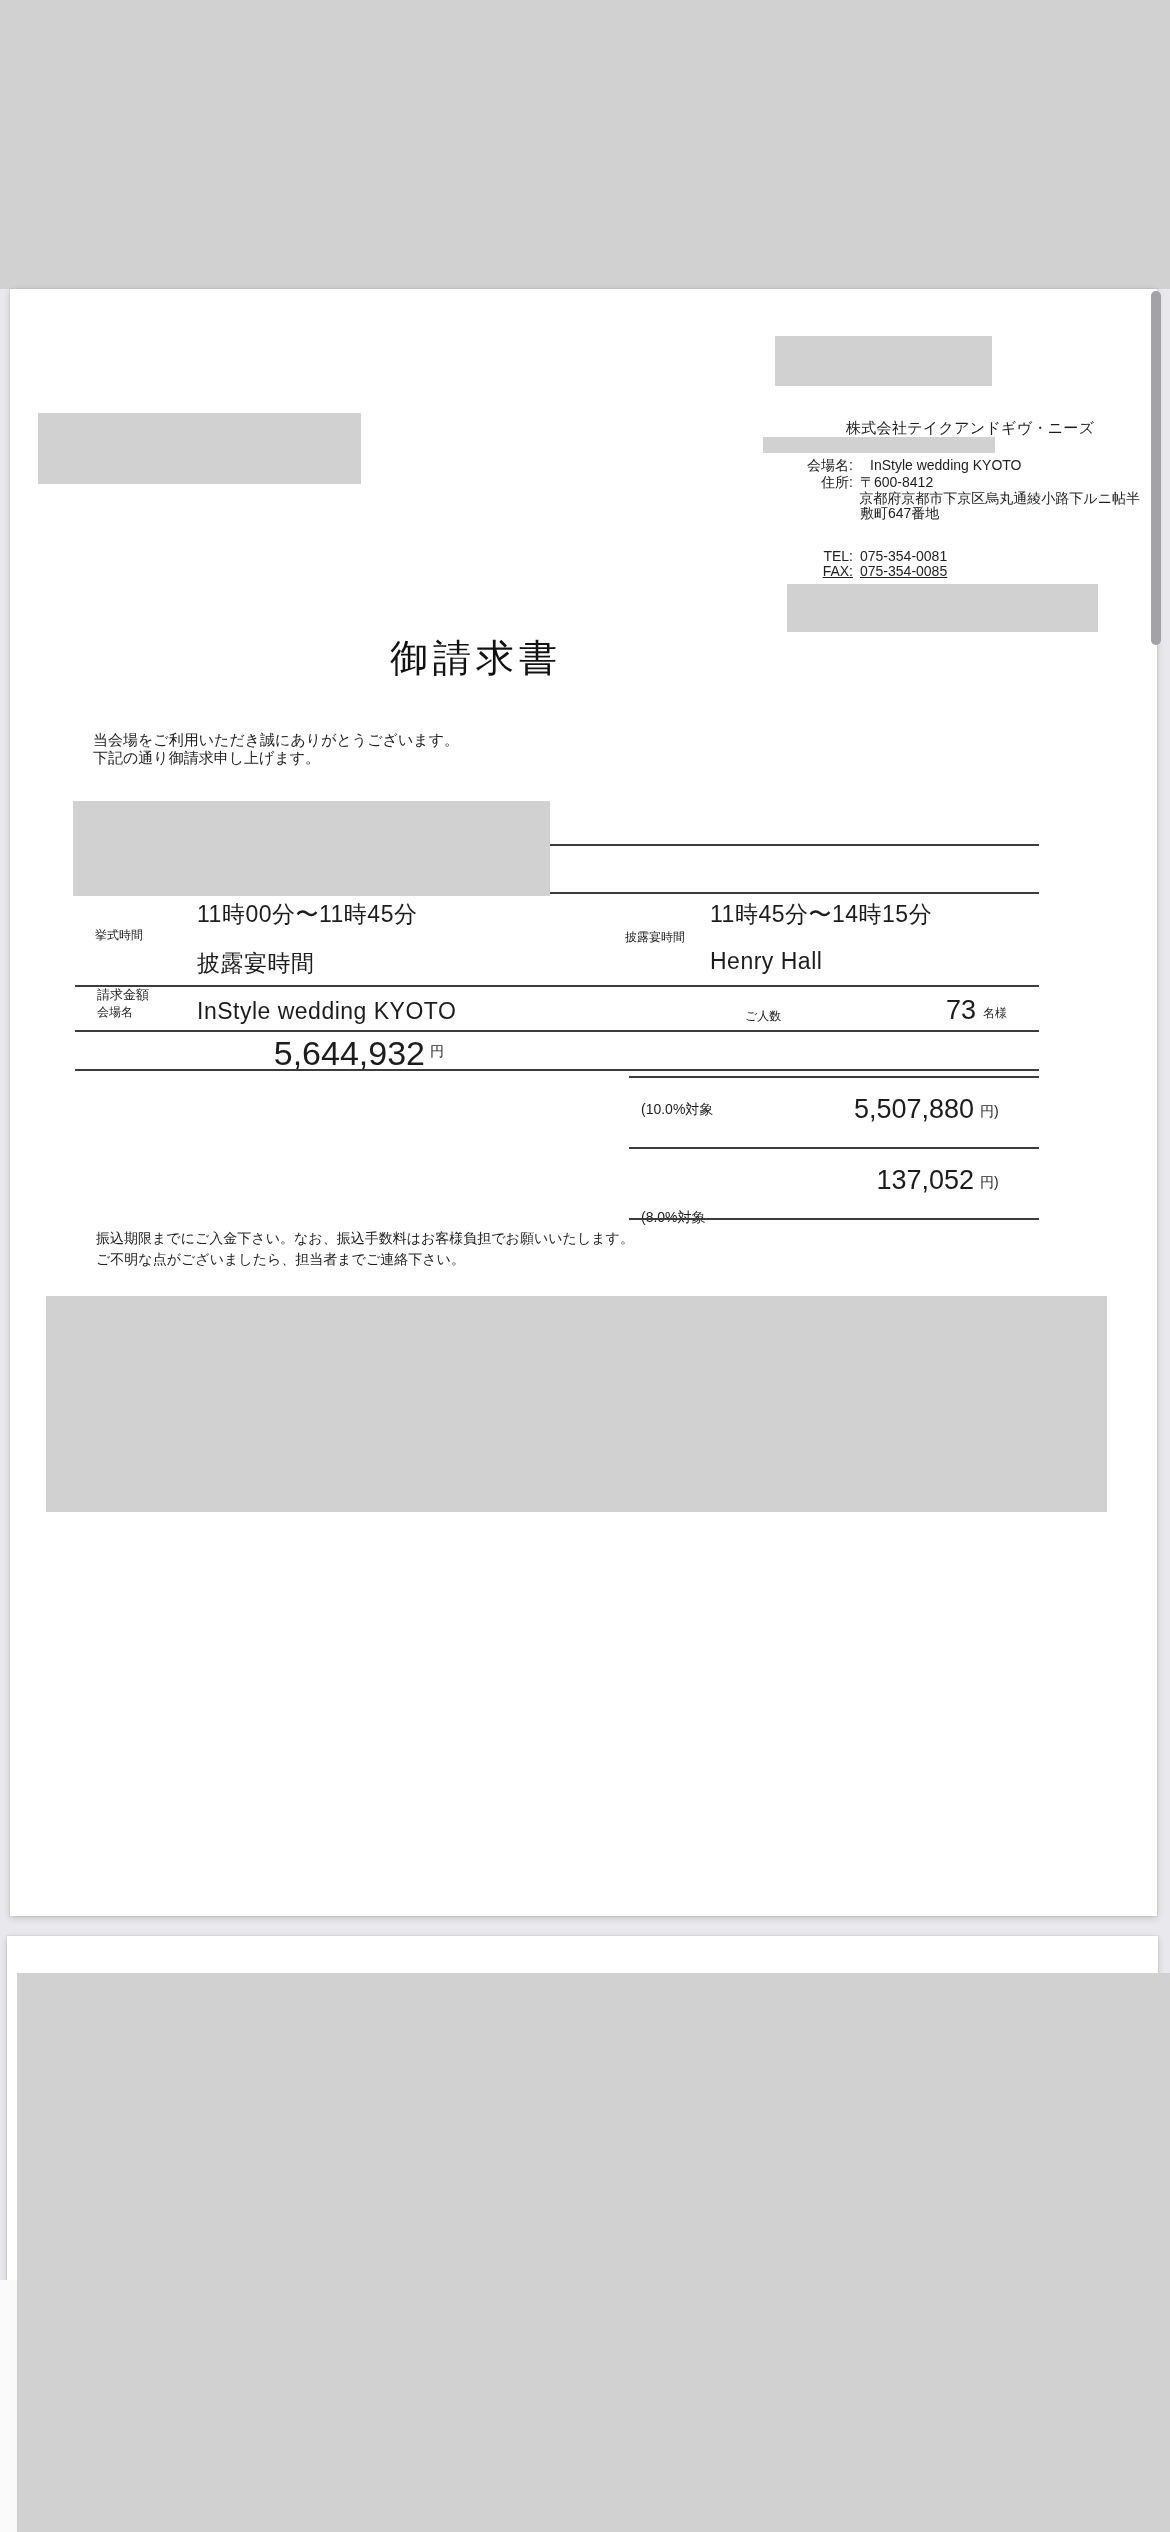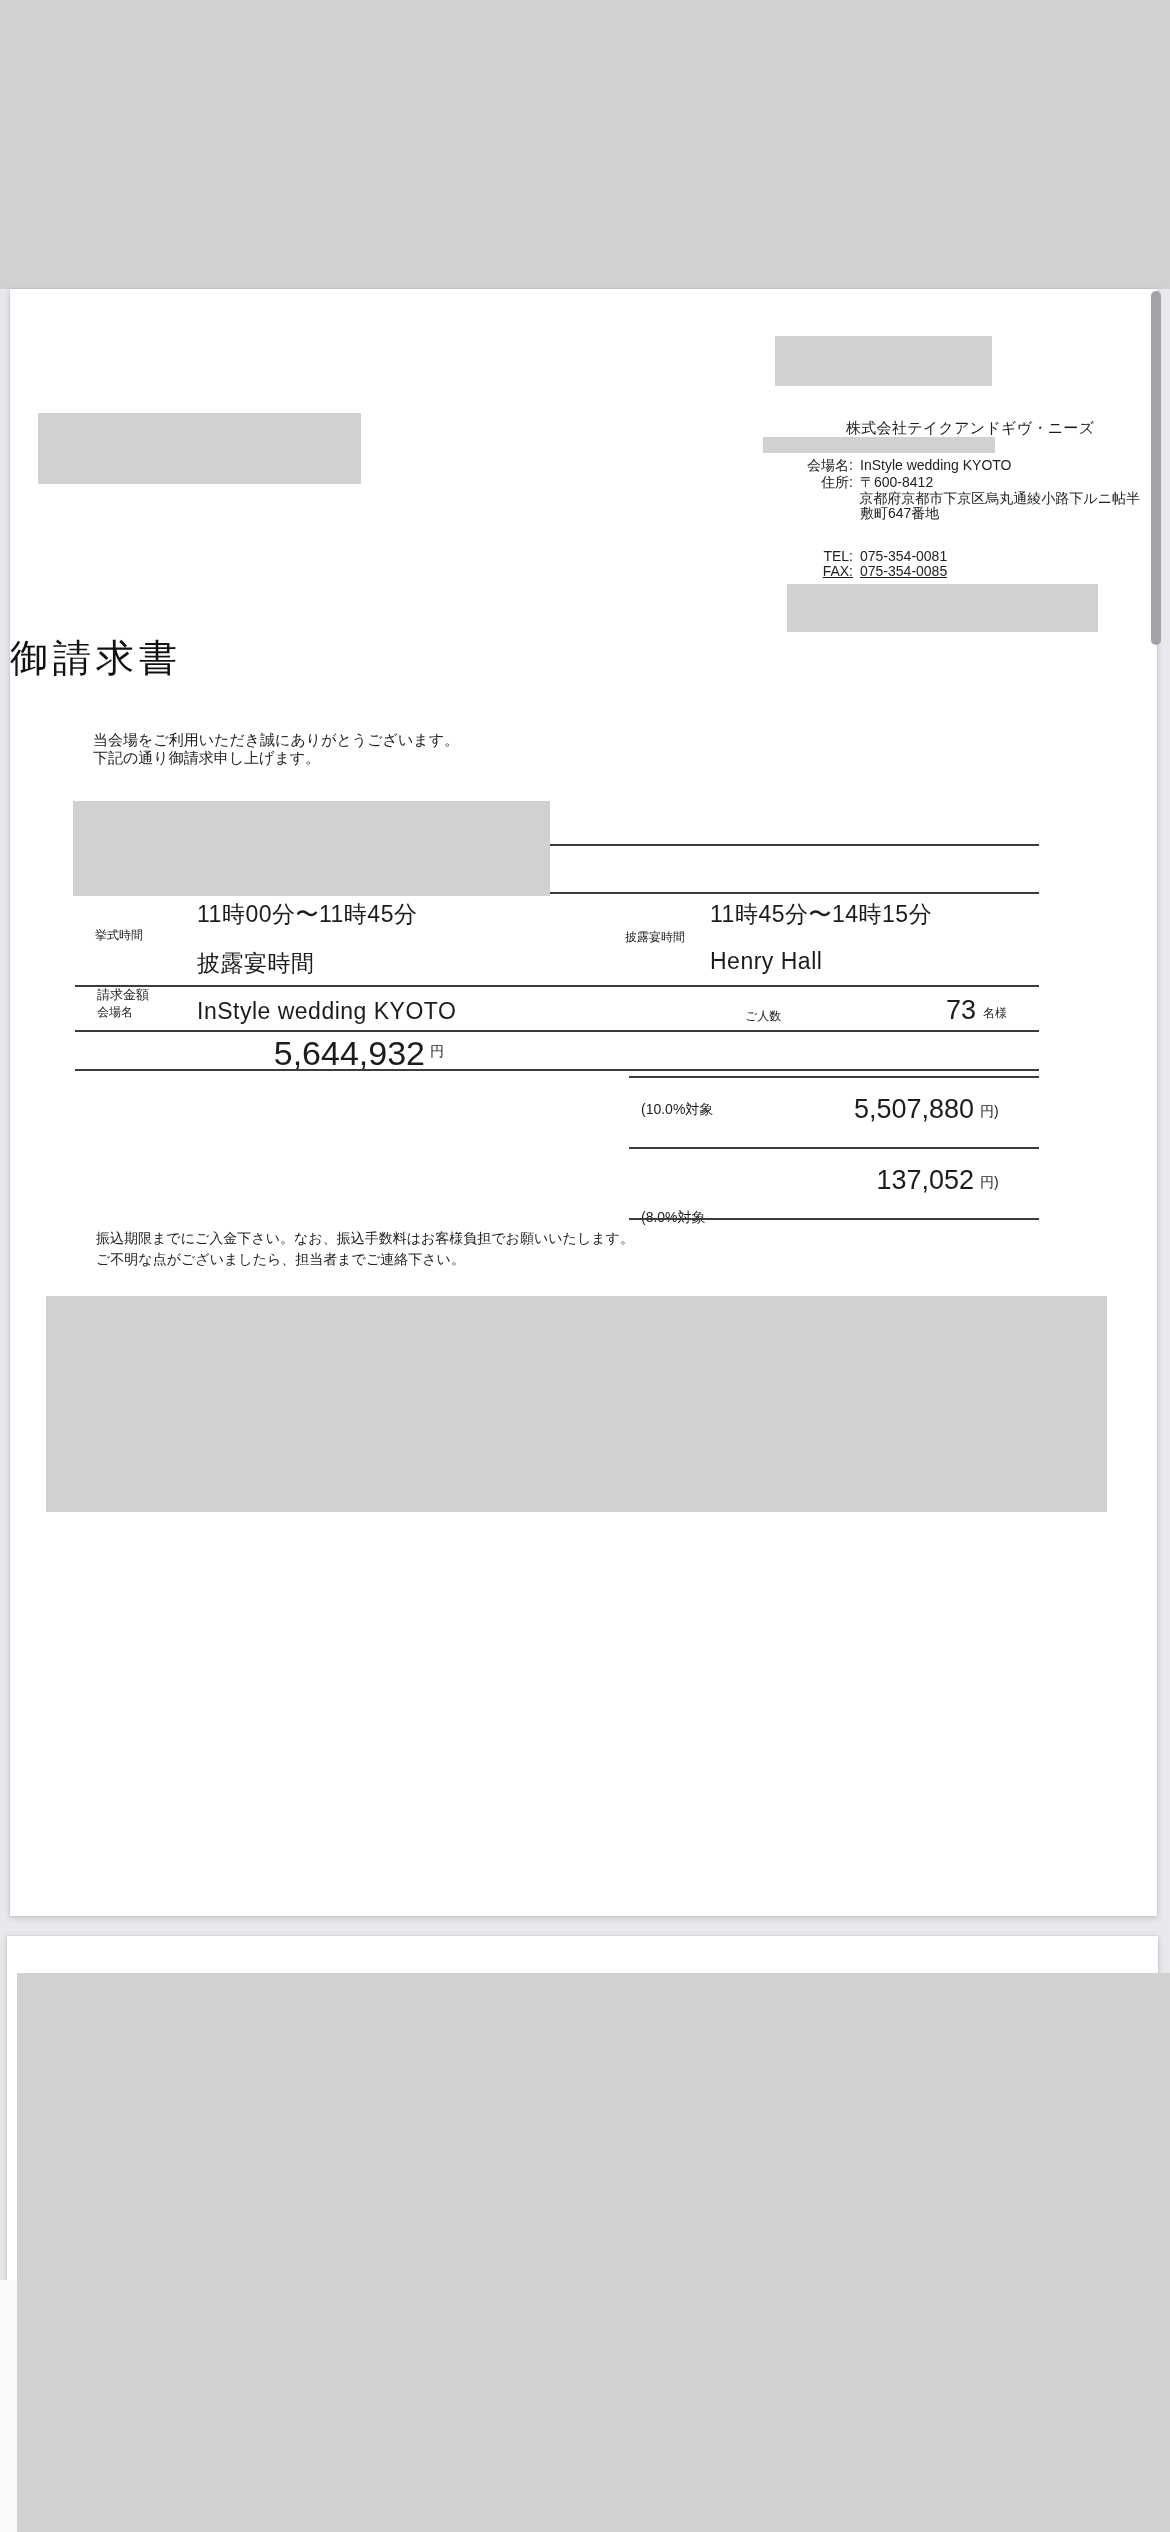--- a/index.html
+++ b/index.html
@@ -32,21 +32,21 @@
     width: 10px; height: 354px;
     background: #a2a2a7;
     border-radius: 5px;
   }
   #company-name { left: 846px; top: 419px; font-size: 15px; letter-spacing: 0.3px; }
   .info-row { position: absolute; left: 740px; width: 400px; display: flex; font-size: 14px; }
   .info-row .info-label { width: 120px; text-align: right; padding-right: 7px; color: #222; }
   .info-row .info-value { white-space: nowrap; color: #222; }
   #doc-title {
     left: 10px; top: 633px; width: 932px;
-    text-align: left;
+    text-align: center;
     font-size: 38px;
     letter-spacing: 5px;
     color: #111;
   }
   .greet { left: 93px; font-size: 15px; color: #222; }
   .note { left: 96px; font-size: 14px; color: #222; }
   #page2-left-strip { left: 0; top: 2280px; width: 17px; height: 252px; background: #fafafa; }
 </style>
 </head>
 <body>
@@ -60,21 +60,21 @@
 
   <div id="scrollbar"></div>
 
   <div class="redact" style="left:775px; top:336px; width:217px; height:50px;"></div>
   <div class="redact" style="left:38px; top:413px; width:323px; height:71px;"></div>
   <div class="redact" style="left:763px; top:437px; width:232px; height:16px;"></div>
   <div class="redact" style="left:787px; top:584px; width:311px; height:48px;"></div>
 
   <div class="abs" id="company-name">株式会社テイクアンドギヴ・ニーズ</div>
 
-  <div class="info-row" style="top:457px;">
+  <div class="info-row" style="top:457px;gap:10px;">
     <span class="info-label">会場名:</span>
     <span class="info-value">InStyle wedding KYOTO</span>
   </div>
   <div class="info-row" style="top:474px;">
     <span class="info-label">住所:</span>
     <span class="info-value">〒600-8412</span>
   </div>
   <div class="info-row" style="top:490px;">
     <span class="info-label"></span>
     <span class="info-value">京都府京都市下京区烏丸通綾小路下ルニ帖半</span>

